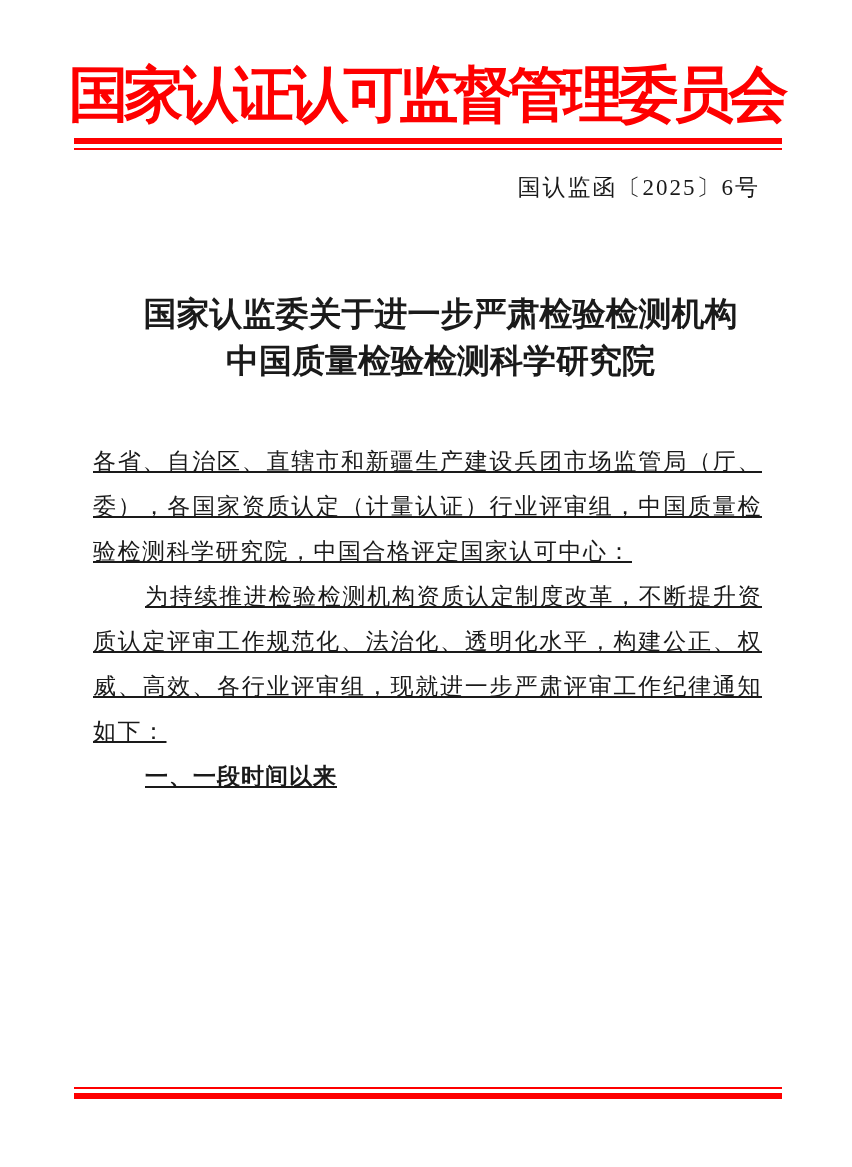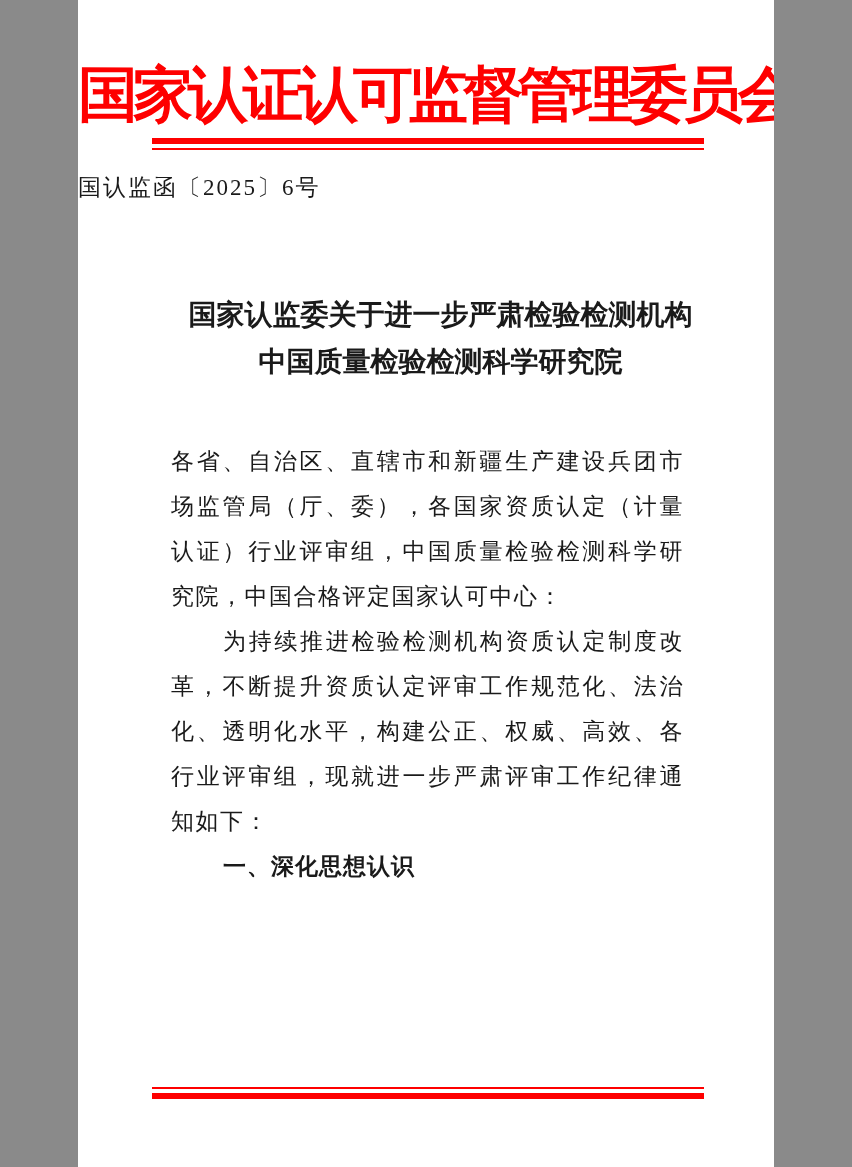--- a/index.html
+++ b/index.html
@@ -1,19 +1,19 @@
 <!DOCTYPE html>
 <html><head>
 <meta charset="utf-8">
 <style>
   * { margin: 0; padding: 0; box-sizing: border-box; }
   html, body { background: #8a8a8a; }
   .page {
     position: relative;
-    width: 696px;
+    width: 852px;
     height: 1167px;
     margin: 0 auto;
     background: #ffffff;
     overflow: hidden;
     font-family: "Liberation Serif", "DejaVu Serif", serif;
     color: #1a1a1a;
   }
   .agency {
     padding-top: 62px;
     text-align: center;
@@ -25,39 +25,40 @@
     white-space: nowrap;
   }
   .sep-header {
     margin: 10px 70px 0 74px;
   }
   .sep-header .rule-thick { height: 6px; background: #fe0000; }
   .sep-header .rule-gap   { height: 4px; }
   .sep-header .rule-thin  { height: 2px; background: #fe0000; }
   .docno {
     margin: 22px 92px 0 0;
-    text-align: left;
+    text-align: right;
     font-size: 23px;
     letter-spacing: 2px;
   }
   .doc-title {
     margin-top: 88px;
     text-align: center;
-    font-size: 28px;
+    font-size: 33px;
     font-weight: 700;
     line-height: 47px;
     padding-left: 29px;
   }
   .body {
     margin: 54px 90px 0 93px;
     font-size: 23px;
     line-height: 45px;
     letter-spacing: 1.5px;
     text-align: justify;
     text-justify: inter-character;
+    text-decoration: underline;
   }
   .body p { margin: 0; }
   .indent { text-indent: 52px; }
   .section-heading {
     font-family: "Liberation Sans", "DejaVu Sans", sans-serif;
     font-weight: 700;
     text-indent: 52px;
     letter-spacing: 1px;
   }
   .sep-footer {
@@ -86,21 +87,21 @@
   <div class="docno">国认监函〔2025〕6号</div>
 
   <div class="doc-title">
     <div>国家认监委关于进一步严肃检验检测机构</div>
     <div>中国质量检验检测科学研究院</div>
   </div>
 
   <div class="body">
     <p>各省、自治区、直辖市和新疆生产建设兵团市场监管局（厅、委），各国家资质认定（计量认证）行业评审组，中国质量检验检测科学研究院，中国合格评定国家认可中心：</p>
     <p class="indent">为持续推进检验检测机构资质认定制度改革，不断提升资质认定评审工作规范化、法治化、透明化水平，构建公正、权威、高效、各行业评审组，现就进一步严肃评审工作纪律通知如下：</p>
-    <p class="section-heading">一、深化思想认识</p>
+    <p class="section-heading">一、一段时间以来</p>
   </div>
 
   <div class="sep-footer">
     <div class="rule-thin"></div>
     <div class="rule-gap"></div>
     <div class="rule-thick"></div>
   </div>
 
 </div>
 

